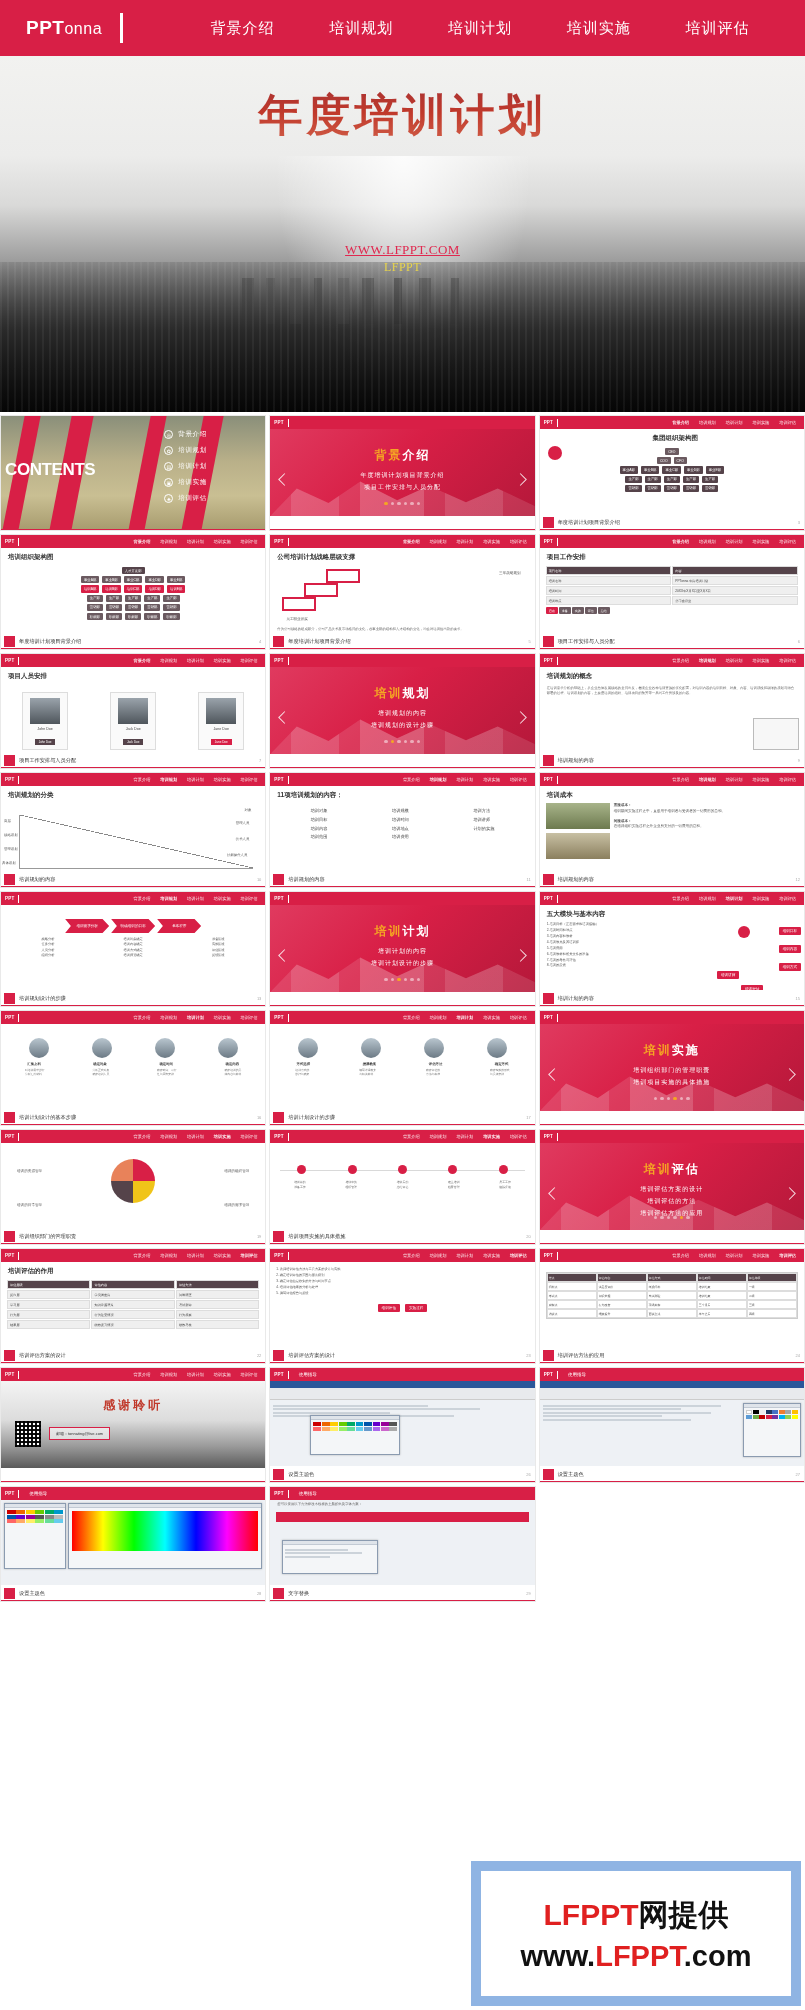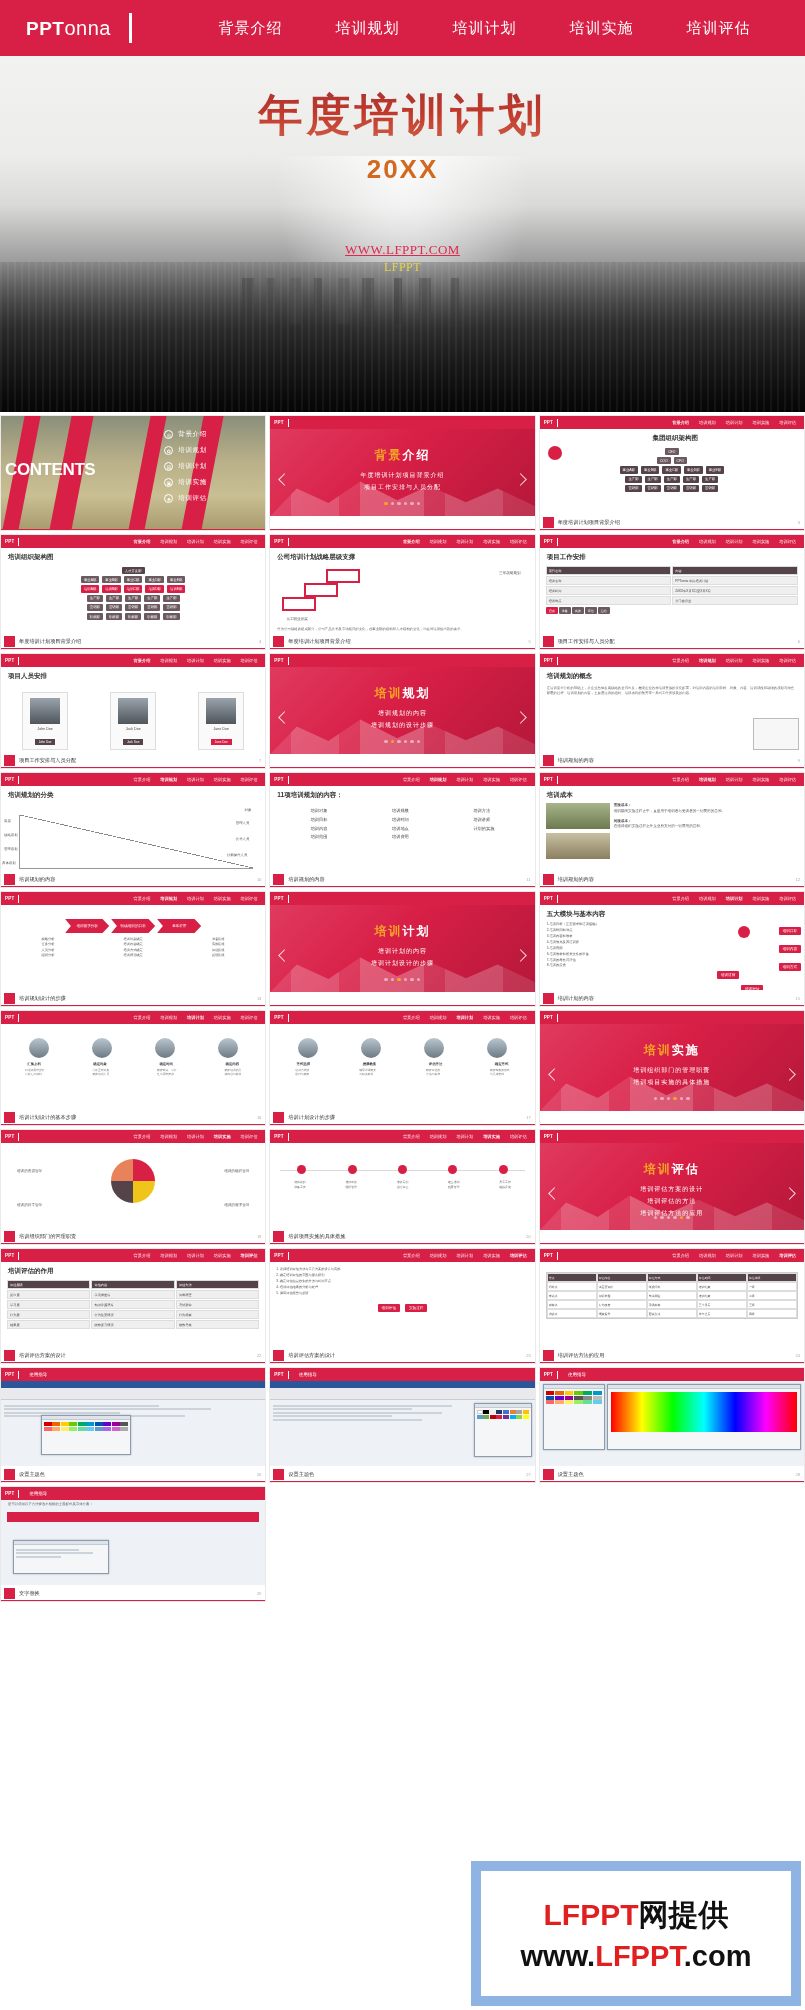--- a/index.html
+++ b/index.html
@@ -12,21 +12,21 @@
 
   
   .topnav{
     height:56px; background:#d8republic; background:#d81f46;
     display:flex; align-items:center; position:relative;
   }
   .topnav .logo{
     color:#fff; font-size:19px; font-weight:bold; letter-spacing:.5px;
     padding-left:26px; white-space:nowrap;
   }
-  .topnav .logo .sub{ font-weight:normal; font-size:20px; }
+  .topnav .logo .sub{ font-weight:normal; font-size:16px; }
   .topnav .divider{
     width:3px; height:30px; background:#fff; margin-left:18px; margin-right:0;
   }
   .topnav .navitems{
     display:flex; flex:1; justify-content:space-around;
     padding-left:60px; padding-right:28px;
   }
   .topnav .navitem{
     color:#fff; font-size:15px; letter-spacing:1px; white-space:nowrap;
   }
@@ -304,21 +304,20 @@
     <div class="navitem">培训实施</div>
     <div class="navitem">培训评估</div>
   </div>
 </div>
 
 <div class="hero">
   <div class="sunbeam"></div>
   <div class="skyline"></div>
   <div class="cityband"></div>
   <div class="title">年度培训计划</div>
-  <div class="subtitle">20XX</div>
   <div class="wm1">WWW.LFPPT.COM</div>
   <div class="wm2">LFPPT</div>
 </div>
 
 <div class="grid">
 
   <div class="thumb">
     <div class="contents">
       <div class="stripes">
         <span style="left:4%;width:16px"></span>
@@ -1172,20 +1171,41 @@
       </div>
     </div>
     <div class="tfoot">
       <span class="sq"></span>
       <span class="cap">培训评估方法的应用</span>
       <span class="pg">24</span>
     </div>
     <div class="tunderline"></div>
   </div>
 
+  <div class="thumb">
+    <div class="tnav">
+      <span class="tlogo">PPT</span>
+      <span class="tbar"></span>
+      <span class="titems">
+        <span class="ti">背景介绍</span>
+        <span class="ti">培训规划</span>
+        <span class="ti">培训计划</span>
+        <span class="ti">培训实施</span>
+        <span class="ti">培训评估</span>
+      </span>
+    </div>
+    <div class="tbody">
+      <div class="thanks">
+        <div class="big">感谢聆听</div>
+        <div class="qr"></div>
+        <div class="mailbox">邮箱：tonnating@live.com</div>
+      </div>
+    </div>
+    <div class="tunderline"></div>
+  </div>
 
   <div class="thumb">
     <div class="tnav">
       <span class="tlogo">PPT</span>
       <span class="tbar"></span>
       <span style="font-size:4.5px;margin-left:6px;">使用指导</span>
     </div>
     <div class="tbody">
       <div class="screenshot">
         <div class="ssbar"></div>

